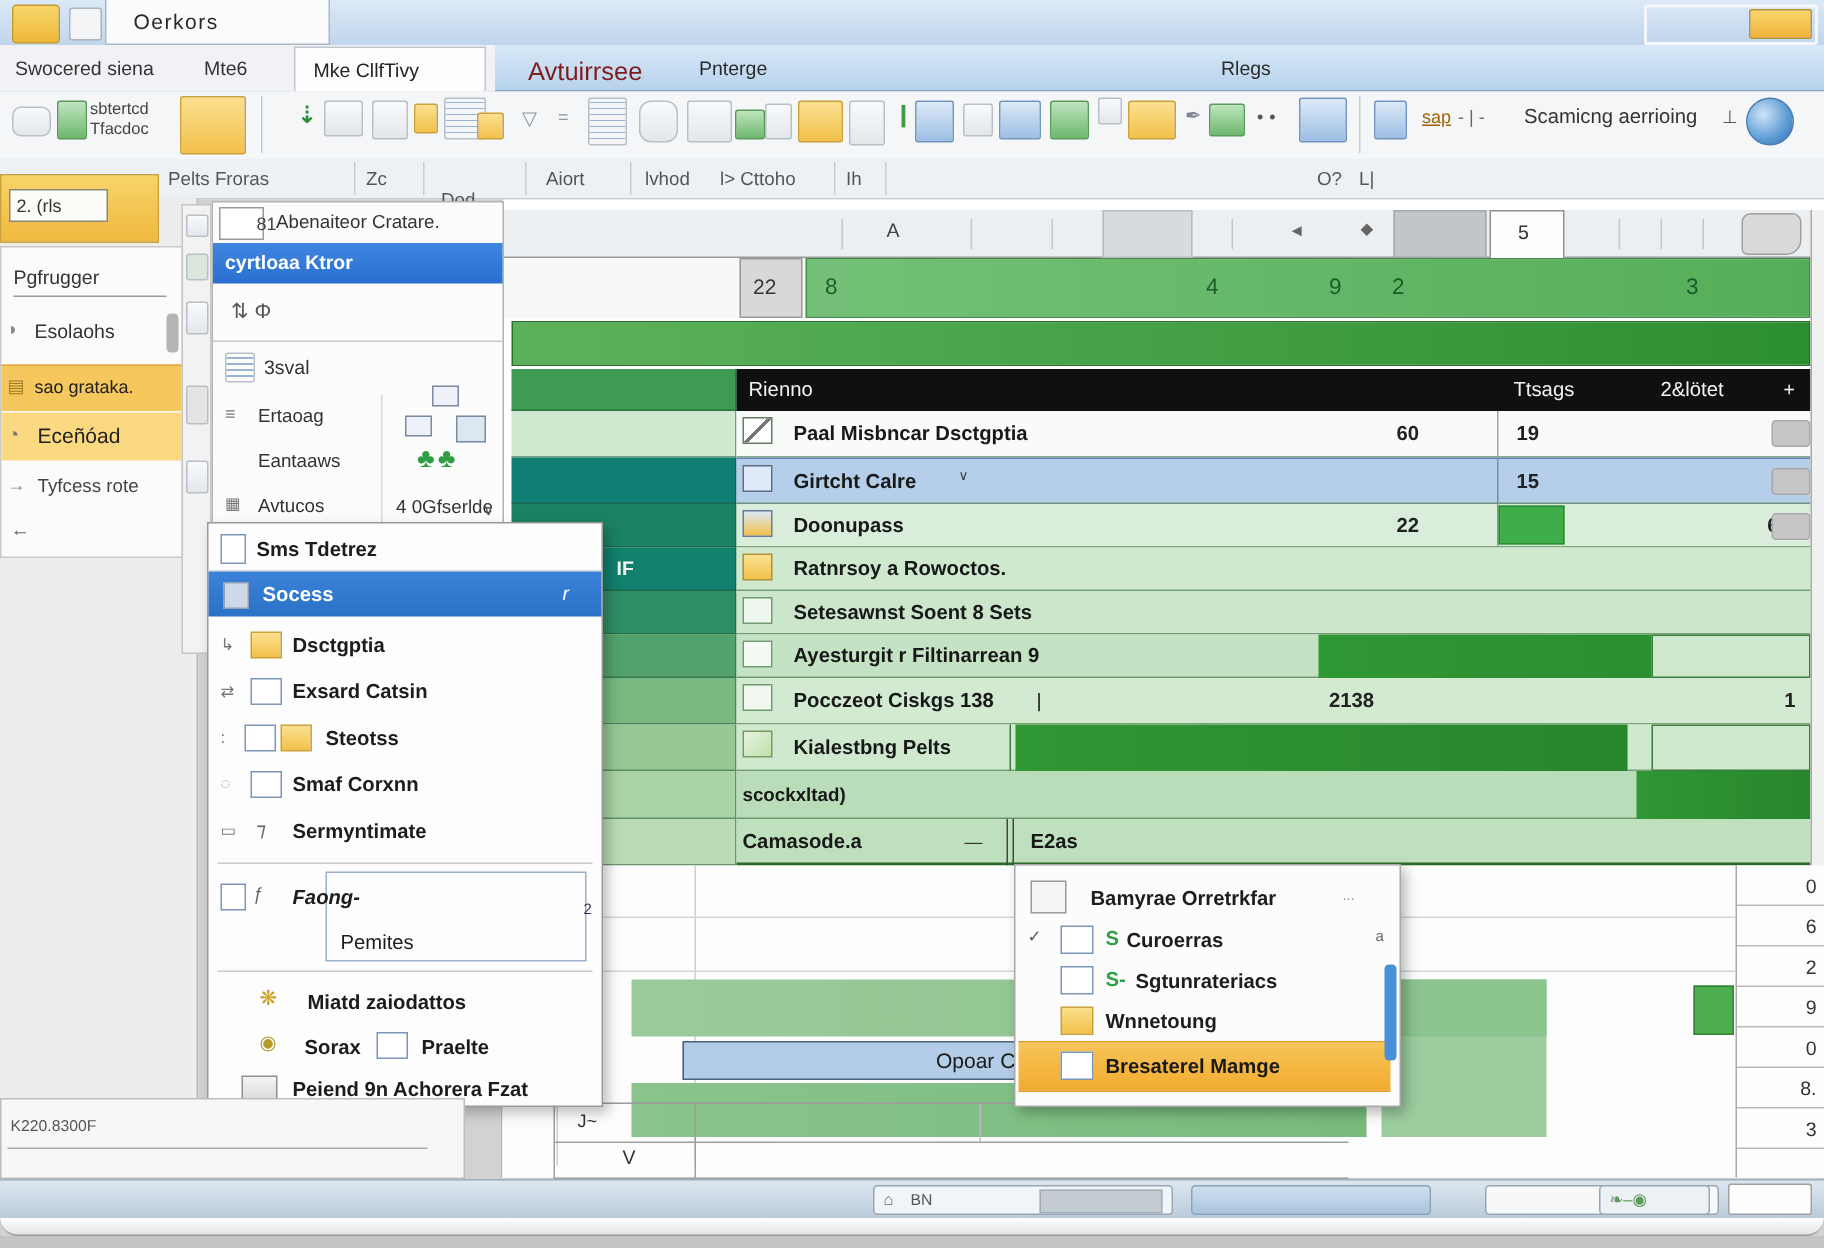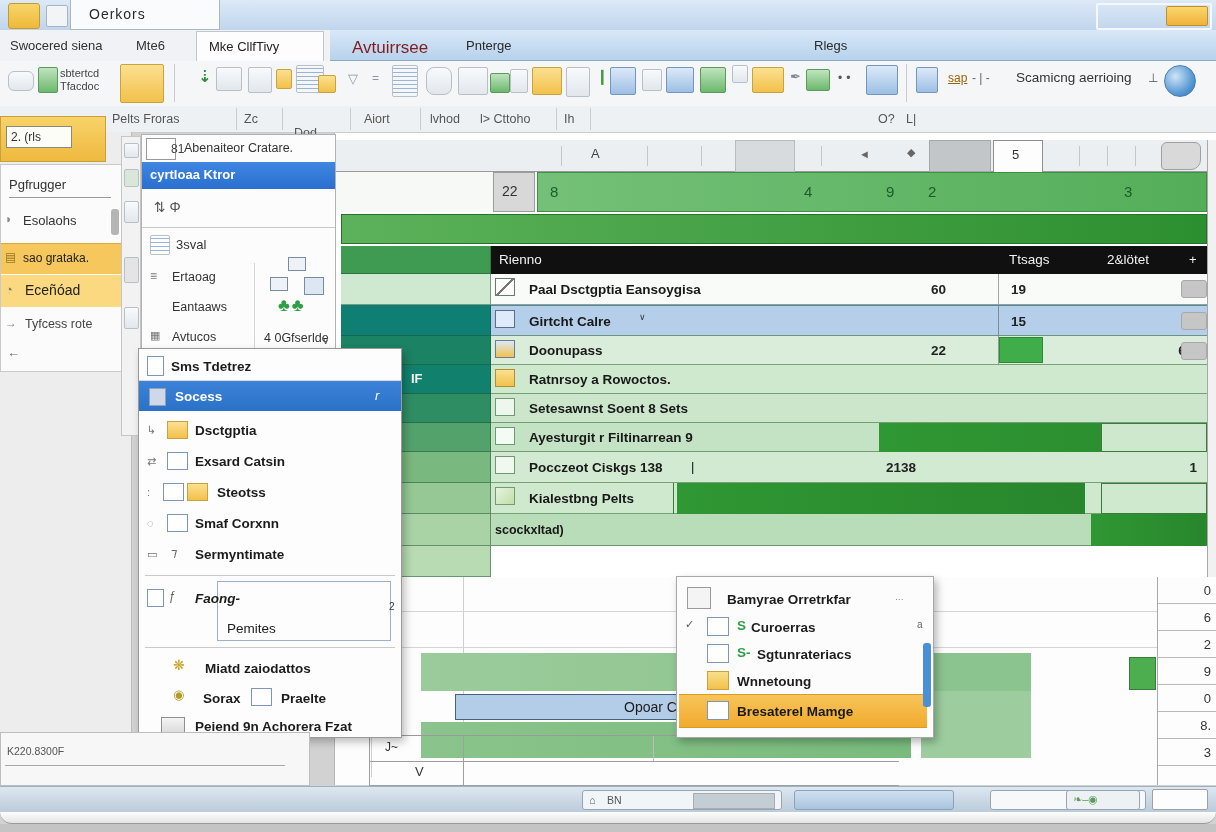--- a/index.html
+++ b/index.html
@@ -177,21 +177,21 @@
 
       <div class="abs" style="left:0;top:0;width:716px;height:28px;background:#101010;">
         <span class="txt" style="left:8px;top:6px;font-size:13.5px;color:#f2f2f2;">Rienno</span>
         <span class="txt" style="left:518px;top:6px;font-size:13.5px;color:#f2f2f2;">Ttsags</span>
         <span class="txt" style="left:616px;top:6px;font-size:13.5px;color:#f2f2f2;">2&amp;lötet</span>
         <span class="txt" style="left:698px;top:6px;font-size:13px;color:#f2f2f2;">+</span>
       </div>
 
       <div class="trow" style="top:28px;height:31px;background:#f8fbf8;">
         <span class="ric" style="background:linear-gradient(135deg,#fff 45%,#777 45%,#777 55%,#fff 55%);"></span>
-        <span class="rlabel">Paal Dsctgptia Eansoygisa</span>
+        <span class="rlabel">Paal Misbncar Dsctgptia</span>
         <span class="rv1">60</span>
         <span class="vd"></span>
         <span class="rv2">19</span>
         <span class="thumb"></span>
       </div>
 
       <div class="trow" style="top:59px;height:31px;background:#b5cfeb;border-top:1px solid #5d82ab;">
         <span class="ric" style="background:#dfeafa;border-color:#5a6e88;"></span>
         <span class="rlabel">Girtcht Calre</span>
         <span class="txt" style="left:148px;top:6px;font-size:9px;color:#334;">∨</span>
@@ -242,20 +242,26 @@
         <span class="rlabel">Kialestbng Pelts</span>
         <span class="abs" style="left:186px;top:0;width:408px;height:31px;background:linear-gradient(90deg,#2f9733,#28862c);"></span>
         <span class="abs" style="left:610px;top:0;width:106px;height:31px;background:#cfe9cf;border:1px solid #3c7a3e;box-sizing:border-box;"></span>
       </div>
 
       <div class="trow" style="top:268px;height:32px;background:#b9dcb9;">
         <span class="rlabel" style="left:4px;font-size:12.5px;">scockxltad)</span>
         <span class="abs" style="left:600px;top:0;width:116px;height:32px;background:linear-gradient(90deg,#2f9733,#28862c);"></span>
       </div>
 
+      <div class="trow" style="top:300px;height:31px;background:#bfe0bd;border-bottom:2px solid #2d6b2d;">
+        <span class="rlabel" style="left:4px;">Camasode.a</span>
+        <span class="txt" style="left:152px;top:8px;font-size:12px;color:#333;">—</span>
+        <span class="abs" style="left:180px;top:0;width:3px;height:31px;border-left:1px solid #444;border-right:1px solid #444;"></span>
+        <span class="txt" style="left:196px;top:7px;font-size:13.5px;font-weight:600;color:#181818;">E2as</span>
+      </div>
     </div>
 
     <div class="abs" style="left:872px;top:7px;width:10px;height:440px;background:#f1f1f1;border-left:1px solid #a8a8a8;box-sizing:border-box;"></div>
 
     <div class="abs" style="left:0;top:444px;width:882px;height:208px;background:#fdfdfd;">
       <div class="line" style="left:36px;top:0;width:1px;height:200px;background:#cfcfcf;"></div>
       <div class="line" style="left:128px;top:0;width:1px;height:200px;background:#cfcfcf;"></div>
       <div class="line" style="left:40px;top:34px;width:782px;height:1px;background:#d5d5d5;"></div>
       <div class="line" style="left:40px;top:70px;width:782px;height:1px;background:#d5d5d5;"></div>
       <div class="line" style="left:452px;top:0;width:1px;height:70px;background:#cfcfcf;"></div>

